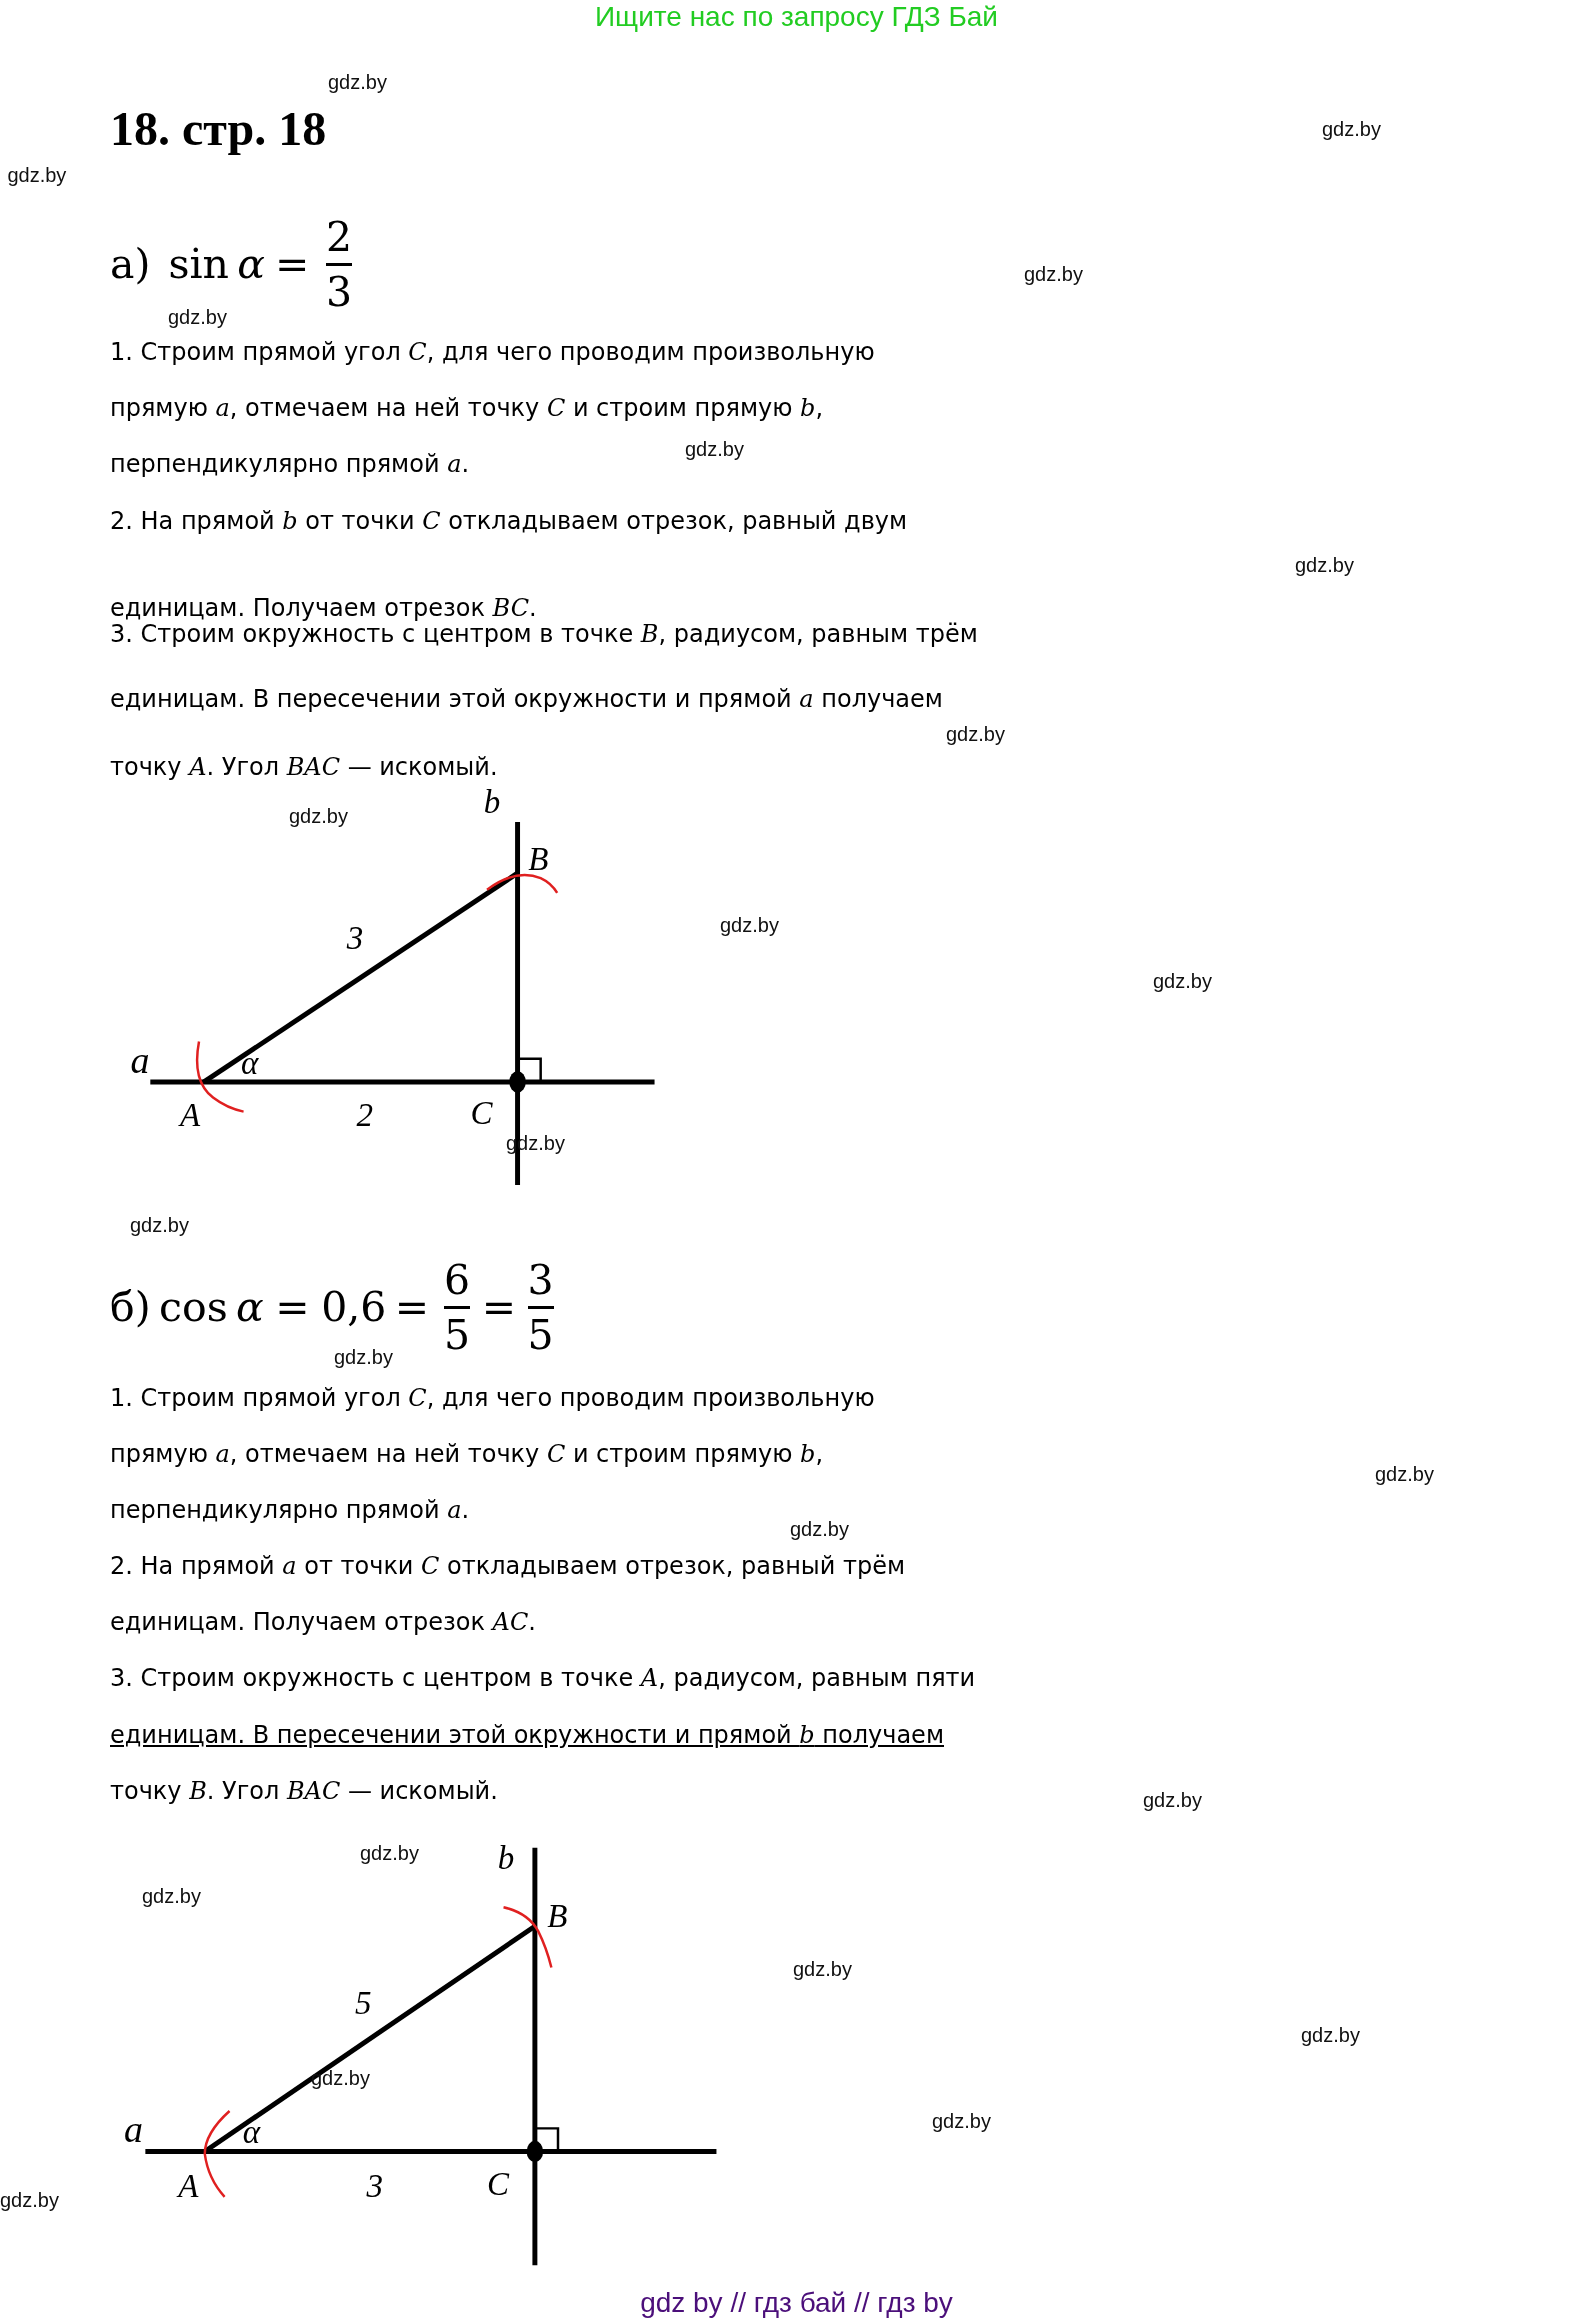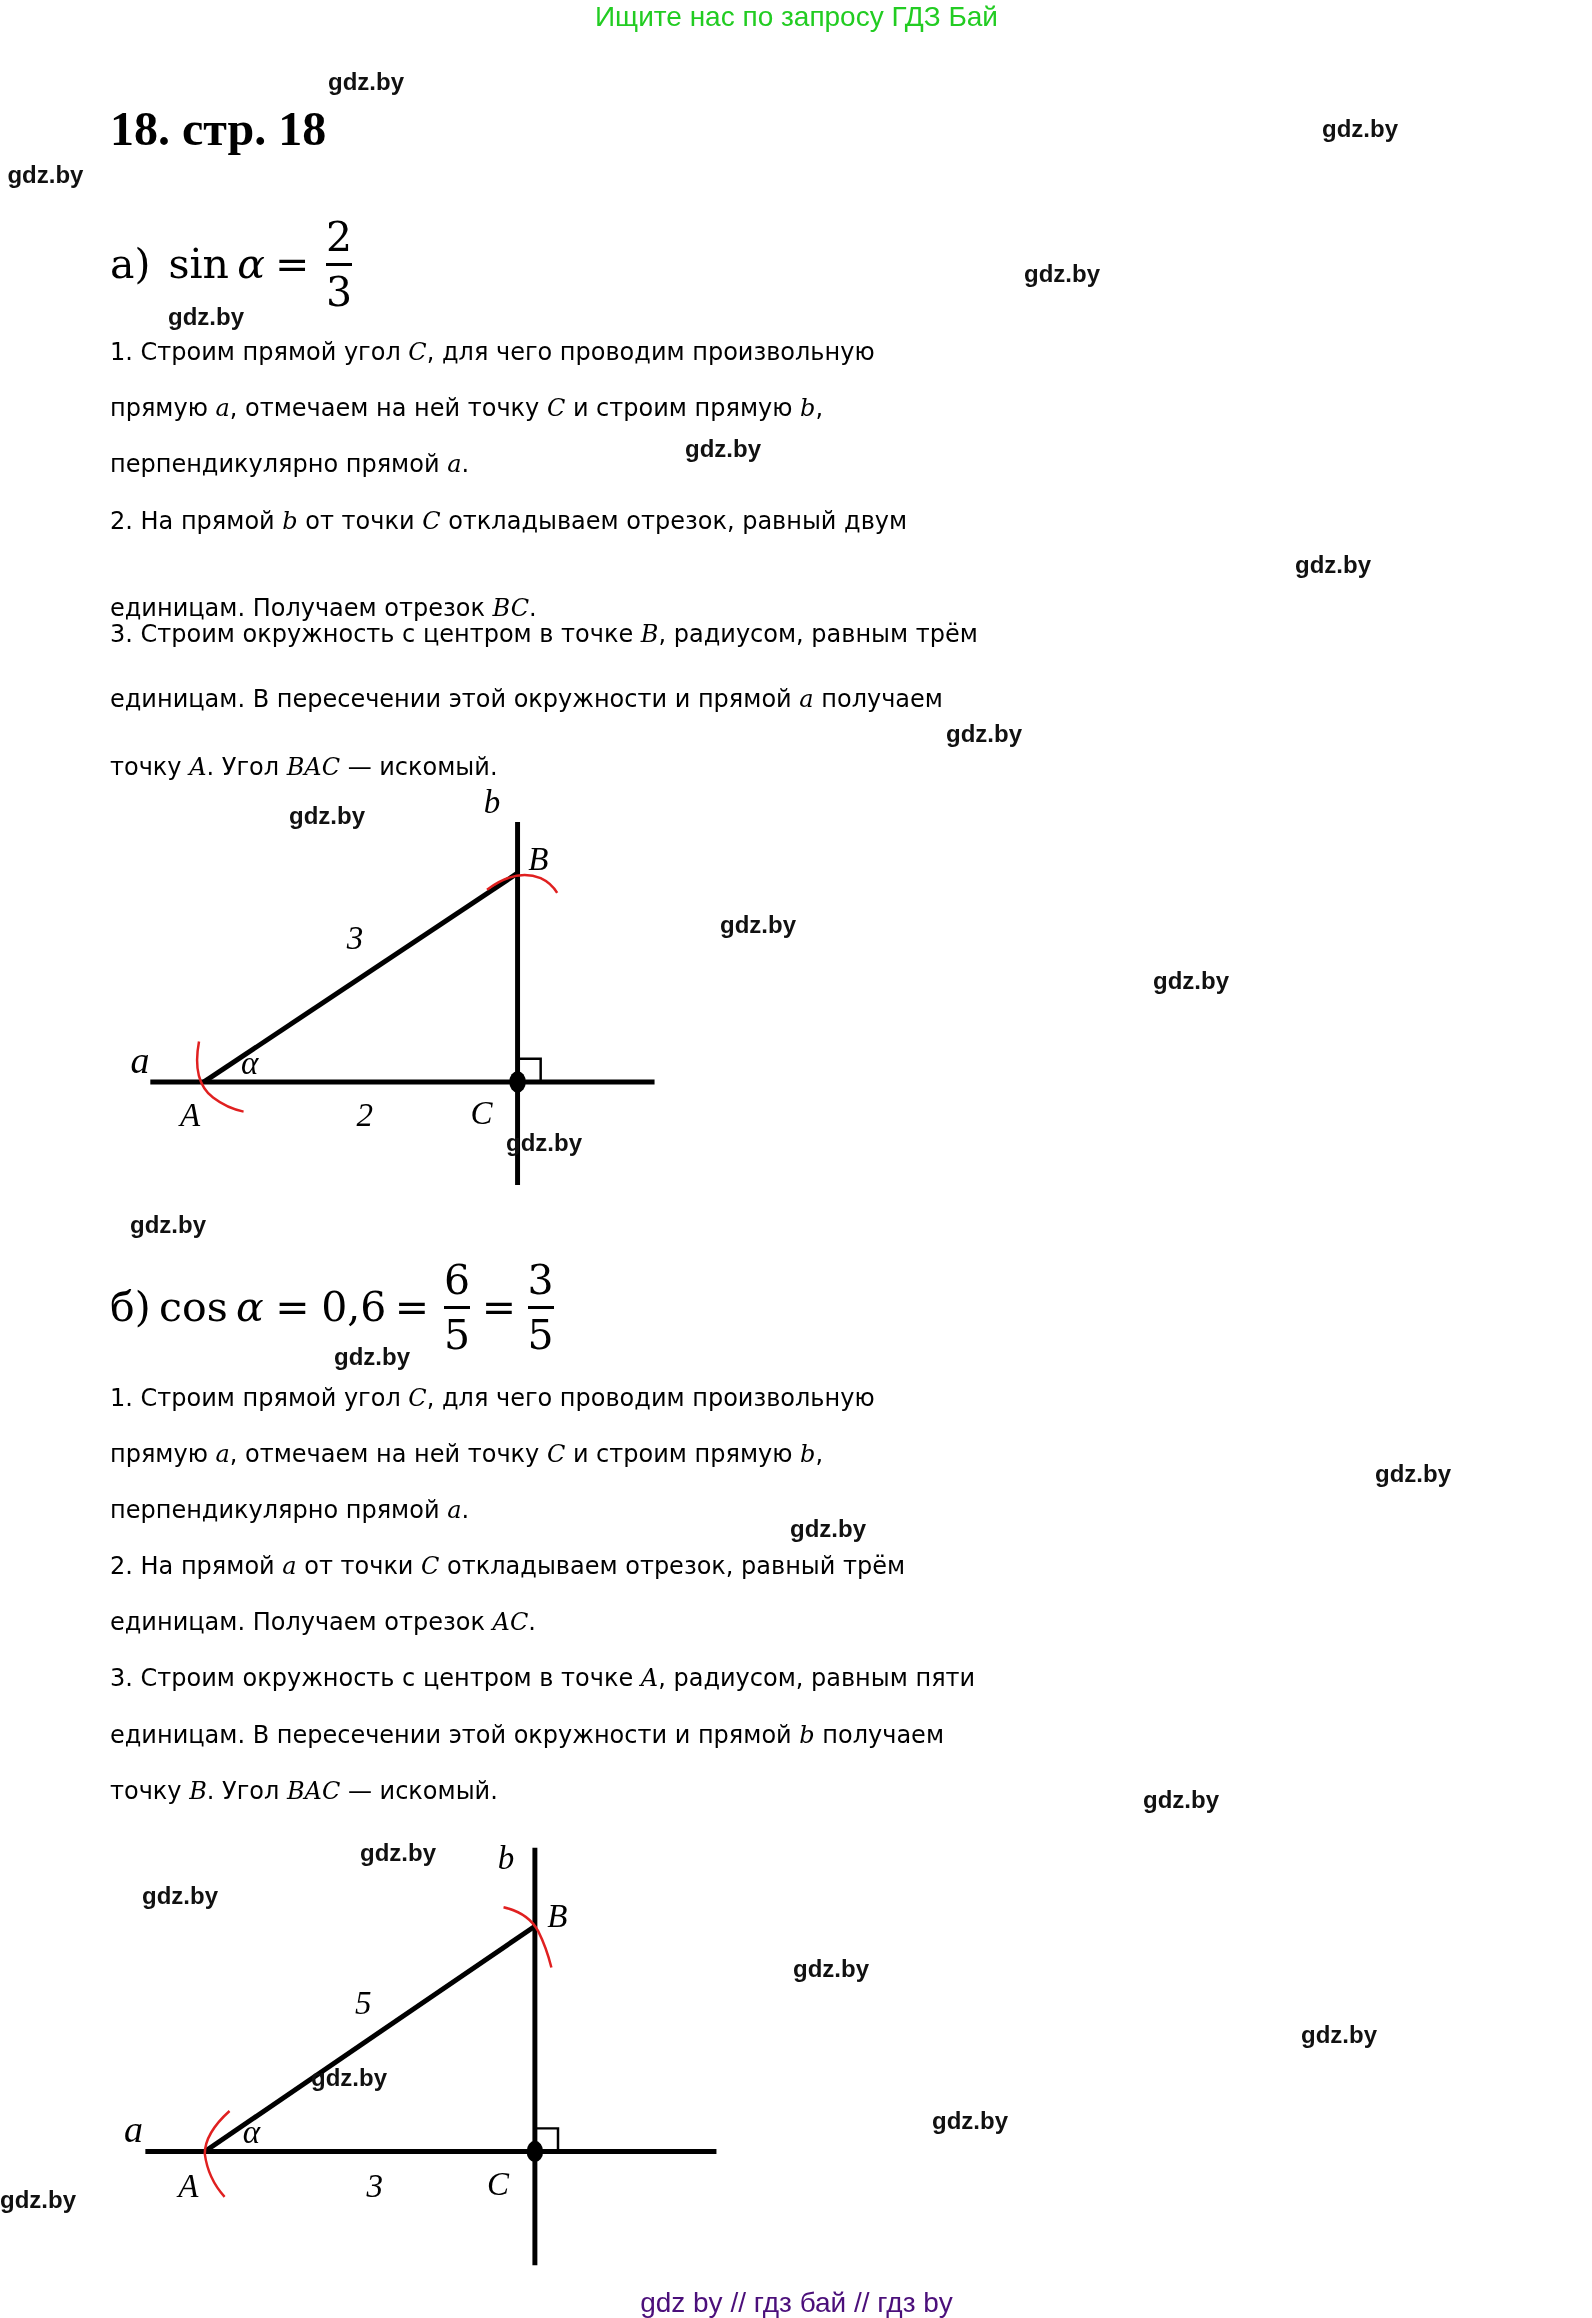--- a/index.html
+++ b/index.html
@@ -1,21 +1,21 @@
 <!DOCTYPE html>
 <html style="font-size:13.2px"><head>
 <meta charset="utf-8">
 <style>
   html, body { margin:0; padding:0; background:#ffffff; }
   body { width:1593px; height:2319px; position:relative; overflow:hidden;
          font-family:"DejaVu Serif", "Liberation Serif", serif; color:#000; }
   .abs { position:absolute; white-space:nowrap; }
   .promo { top:0; left:0; width:1593px; text-align:center; color:#22cc22;
            font-family:"Liberation Sans", sans-serif; font-size:28px; line-height:33px; }
-  .wm { font-family:"Liberation Sans", sans-serif; font-size:24px; color:#111; line-height:26.4px;font-weight:bold; }
+  .wm { font-family:"Liberation Sans", sans-serif; font-size:20px; color:#111; line-height:26.4px; }
   .title { left:110px; top:102px; font-family:"Liberation Serif", serif; font-weight:bold; font-size:48px; line-height:54px; }
   .formula { font-family:"DejaVu Serif", serif; font-size:41px; line-height:46px; display:flex; align-items:center; }
   .formula .it { font-style:italic; }
   .frac { display:inline-flex; flex-direction:column; align-items:center; margin:0 6.6px; }
   .frac .num, .frac .den { line-height:48px; font-size:41px; }
   .frac .bar { height:3.3px; background:#000; align-self:stretch; margin:1.7px 0; }
   .para { left:110px; font-family:"DejaVu Sans", sans-serif; font-size:24px; line-height:56px; }
   .para i { font-family:"DejaVu Serif", serif; }
   .footer { top:2286px; left:0; width:1593px; text-align:center; color:#4b0f7a;
             font-family:"Liberation Sans", sans-serif; font-size:28px; line-height:33px; }
@@ -89,21 +89,21 @@
   </span>
 </div>
 
 <div id="steps-b">
     <div class="abs para" style="top: 1370px;"><span>1. Строим прямой угол </span><i>C</i><span>, для чего проводим произвольную</span></div>
     <div class="abs para" style="top: 1426px;"><span>прямую </span><i>a</i><span>, отмечаем на ней точку </span><i>C</i><span> и строим прямую </span><i>b</i><span>,</span></div>
     <div class="abs para" style="top: 1482px;"><span>перпендикулярно прямой </span><i>a</i><span>.</span></div>
     <div class="abs para" style="top: 1538px; text-align: right;"><span>2. На прямой </span><i>a</i><span> от точки </span><i>C</i><span> откладываем отрезок, равный трём</span></div>
     <div class="abs para" style="top: 1594px;"><span>единицам. Получаем отрезок </span><i>AC</i><span>.</span></div>
     <div class="abs para" style="top: 1650px;"><span>3. Строим окружность с центром в точке </span><i>A</i><span>, радиусом, равным пяти</span></div>
-    <div class="abs para" style="top: 1707px;"><span>единицам. В пересечении этой окружности и прямой </span><i>b</i><span> получаем</span></div>
+    <div class="abs para" style="top: 1707px; text-decoration: underline;"><span>единицам. В пересечении этой окружности и прямой </span><i>b</i><span> получаем</span></div>
     <div class="abs para" style="top: 1763px;"><span>точку </span><i>B</i><span>. Угол </span><i>BAC</i><span> — искомый.</span></div>
   </div>
 
 <svg class="abs" style="left:0;top:0" width="1593" height="2319" viewBox="0 0 1930 2810">
   <line x1="176" y1="2607" x2="868" y2="2607" stroke="#000" stroke-width="6"></line>
   <line x1="648" y1="2239" x2="648" y2="2745" stroke="#000" stroke-width="6"></line>
   <line x1="248" y1="2607" x2="648" y2="2334" stroke="#000" stroke-width="6"></line>
   <polyline points="648,2579 676,2579 676,2607" fill="none" stroke="#000" stroke-width="3"></polyline>
   <ellipse cx="648" cy="2607" rx="10" ry="13" fill="#000"></ellipse>
   <path d="M 278 2558 Q 248 2585 248 2610 Q 252 2640 272 2662" fill="none" stroke="#e02020" stroke-width="3"></path>

